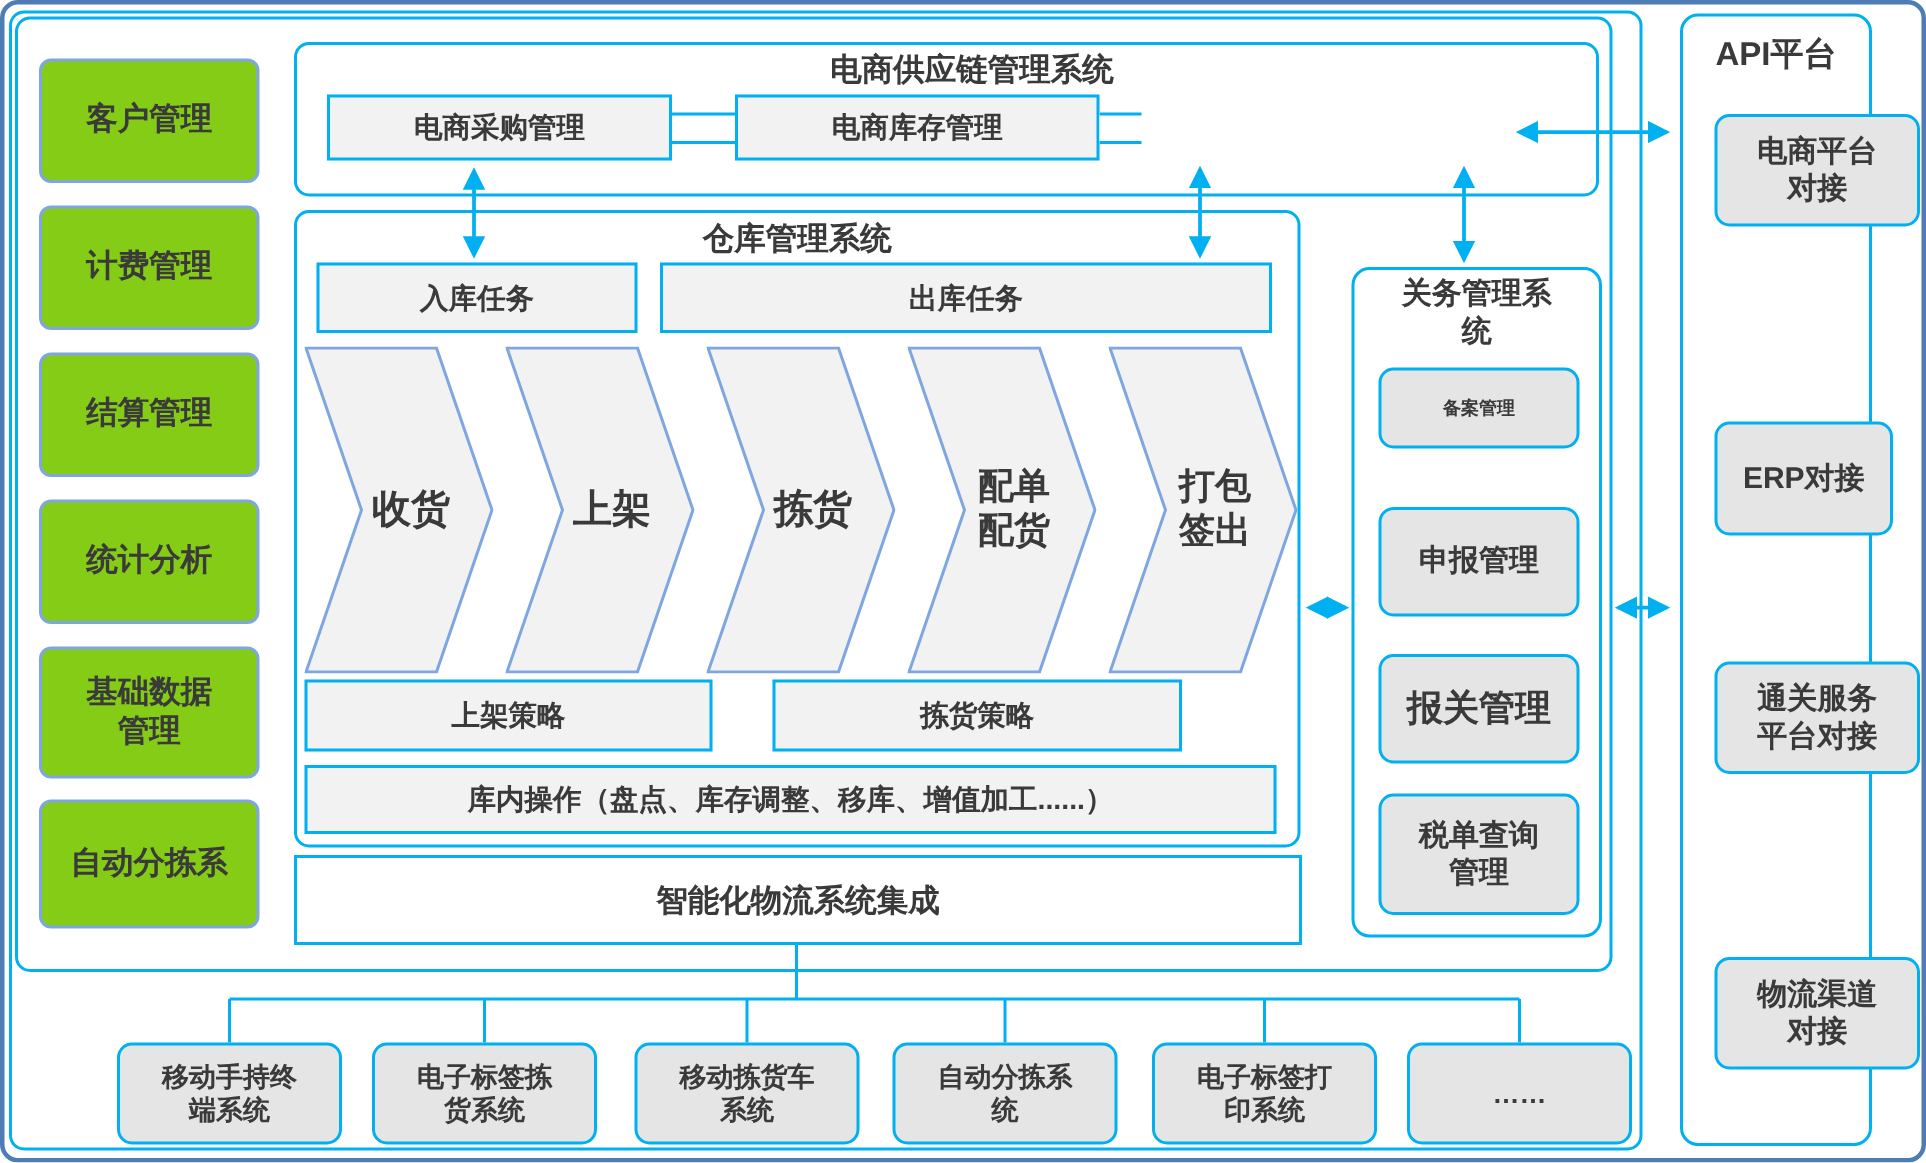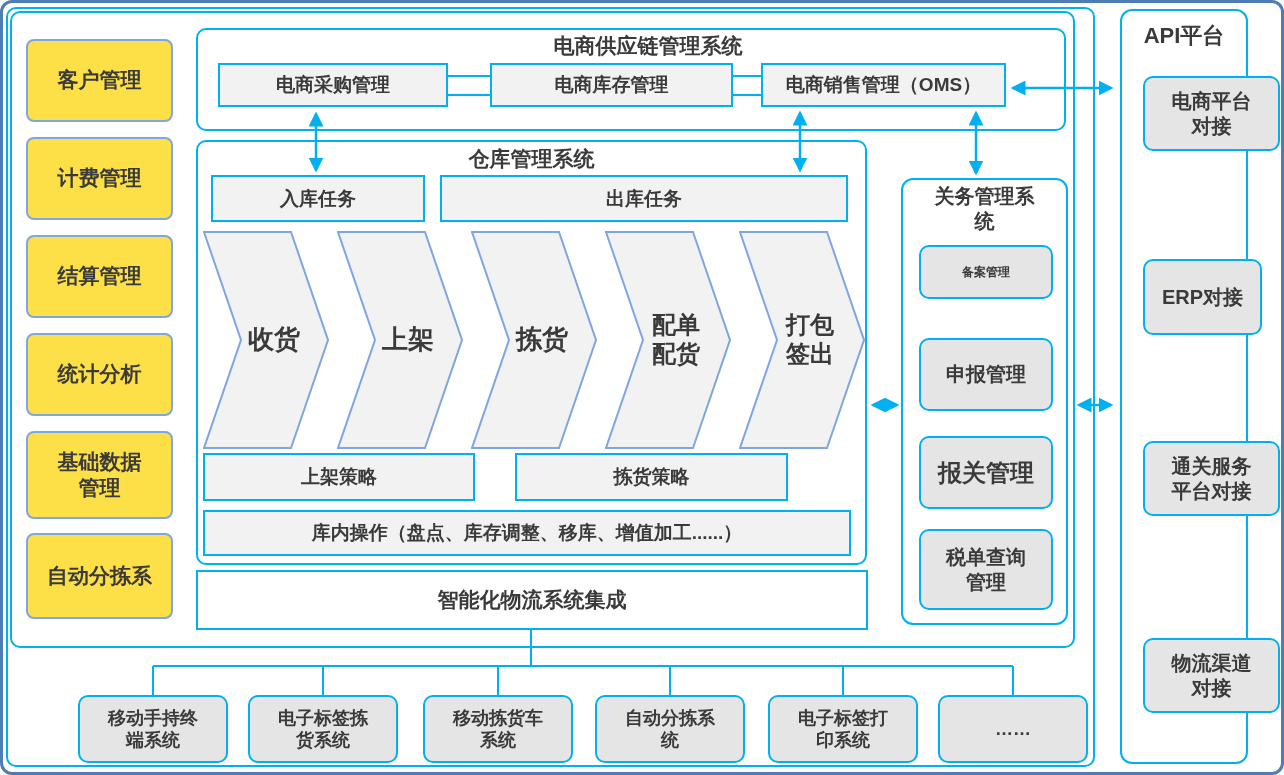--- a/index.html
+++ b/index.html
@@ -7,21 +7,21 @@
     position:relative;width:1284px;height:775px;background:#ffffff;
     font-family:"Liberation Sans","DejaVu Sans",sans-serif;
     color:#3a3a3a;overflow:hidden;box-sizing:border-box;
     border:3px solid #4e7db5;border-radius:12px;
   }
   .abs{position:absolute;box-sizing:border-box;}
   .container{border:2px solid #00b0f0;border-radius:10px;background:transparent;}
   .panel{border:2px solid #00b0f0;border-radius:10px;background:#ffffff;}
   .graybox{background:#f2f2f2;border:2px solid #00b0f0;display:flex;align-items:center;justify-content:center;text-align:center;font-weight:700;}
   .roundbox{background:#e5e5e5;border:2px solid #00b0f0;border-radius:10px;display:flex;align-items:center;justify-content:center;text-align:center;font-weight:700;white-space:pre-line;line-height:1.25;}
-  .sidebox{background:#fde047;border:2px solid #7ea6e0;border-radius:8px;display:flex;align-items:center;justify-content:center;text-align:center;font-weight:700;font-size:21px;white-space:pre-line;line-height:1.25;}
+  .sidebox{background:#84cc16;border:2px solid #7ea6e0;border-radius:8px;display:flex;align-items:center;justify-content:center;text-align:center;font-weight:700;font-size:21px;white-space:pre-line;line-height:1.25;}
   .ptitle{font-weight:700;text-align:center;}
   .conn{background:#ffffff;border-top:2px solid #00b0f0;border-bottom:2px solid #00b0f0;}
   .chev{position:absolute;top:228px;width:126px;height:218px;}
   .chev svg{position:absolute;left:0;top:0;}
   .chev .lbl{position:absolute;left:16px;top:0;width:110px;height:218px;display:flex;align-items:center;justify-content:center;text-align:center;font-weight:700;font-size:26px;white-space:pre-line;line-height:1.2;}
   #arrows{position:absolute;left:0;top:0;pointer-events:none;}
 </style>
 </head>
 <body>
 
@@ -37,21 +37,20 @@
   <div class="abs sidebox" style="left:23px;top:428px;width:147px;height:88px;">基础数据
 管理</div>
   <div class="abs sidebox" style="left:23px;top:530px;width:147px;height:86px;">自动分拣系</div>
 
   <div class="abs panel" style="left:193px;top:25px;width:870px;height:103px;"></div>
   <div class="abs ptitle" style="left:193px;top:29px;width:870px;font-size:21px;padding-left:34px;">电商供应链管理系统</div>
   <div class="abs graybox" style="left:215px;top:60px;width:230px;height:44px;font-size:19px;">电商采购管理</div>
   <div class="abs conn" style="left:445px;top:72px;width:42px;height:21px;"></div>
   <div class="abs graybox" style="left:487px;top:60px;width:243px;height:44px;font-size:19px;">电商库存管理</div>
   <div class="abs conn" style="left:730px;top:72px;width:28px;height:21px;"></div>
-  <div class="abs graybox" style="left:758px;top:60px;width:245px;height:44px;font-size:19px;">电商销售管理（OMS）</div>
 
   <div class="abs panel" style="left:193px;top:137px;width:671px;height:425px;"></div>
   <div class="abs graybox" style="left:208px;top:172px;width:214px;height:47px;font-size:19px;">入库任务</div>
   <div class="abs ptitle" style="left:193px;top:142px;width:671px;font-size:21px;">仓库管理系统</div>
   <div class="abs graybox" style="left:437px;top:172px;width:408px;height:47px;font-size:19px;">出库任务</div>
 
   <div class="chev" style="left:200px;">
     <svg width="126" height="218" viewBox="0 0 126 218">
         <polygon points="1,1 88,1 125,109 88,217 1,217 38,109" fill="#f2f2f2" stroke="#7ea6e0" stroke-width="2"></polygon>
       </svg>
@@ -96,21 +95,21 @@
   <div class="abs roundbox" style="left:916px;top:242px;width:134px;height:54px;font-size:12px;">备案管理</div>
   <div class="abs roundbox" style="left:916px;top:335px;width:134px;height:73px;font-size:20px;">申报管理</div>
   <div class="abs roundbox" style="left:916px;top:433px;width:134px;height:73px;font-size:24px;">报关管理</div>
   <div class="abs roundbox" style="left:916px;top:526px;width:134px;height:81px;font-size:20px;">税单查询
 管理</div>
 
   <div class="abs panel" style="left:1117px;top:6px;width:128px;height:755px;border-radius:12px;"></div>
   <div class="abs ptitle" style="left:1117px;top:18px;width:128px;font-size:22px;">API平台</div>
   <div class="abs roundbox" style="left:1140px;top:73px;width:137px;height:75px;font-size:20px;">电商平台
 对接</div>
-  <div class="abs roundbox" style="left:1140px;top:256px;width:119px;height:76px;font-size:20px;">ERP对接</div>
+  <div class="abs roundbox" style="left:1140px;top:278px;width:119px;height:76px;font-size:20px;">ERP对接</div>
   <div class="abs roundbox" style="left:1140px;top:438px;width:137px;height:75px;font-size:20px;">通关服务
 平台对接</div>
   <div class="abs roundbox" style="left:1140px;top:635px;width:137px;height:75px;font-size:20px;">物流渠道
 对接</div>
 
   <div class="abs roundbox" style="left:75px;top:692px;width:150px;height:68px;font-size:18px;">移动手持终
 端系统</div>
   <div class="abs roundbox" style="left:245px;top:692px;width:150px;height:68px;font-size:18px;">电子标签拣
 货系统</div>
   <div class="abs roundbox" style="left:420px;top:692px;width:150px;height:68px;font-size:18px;">移动拣货车

